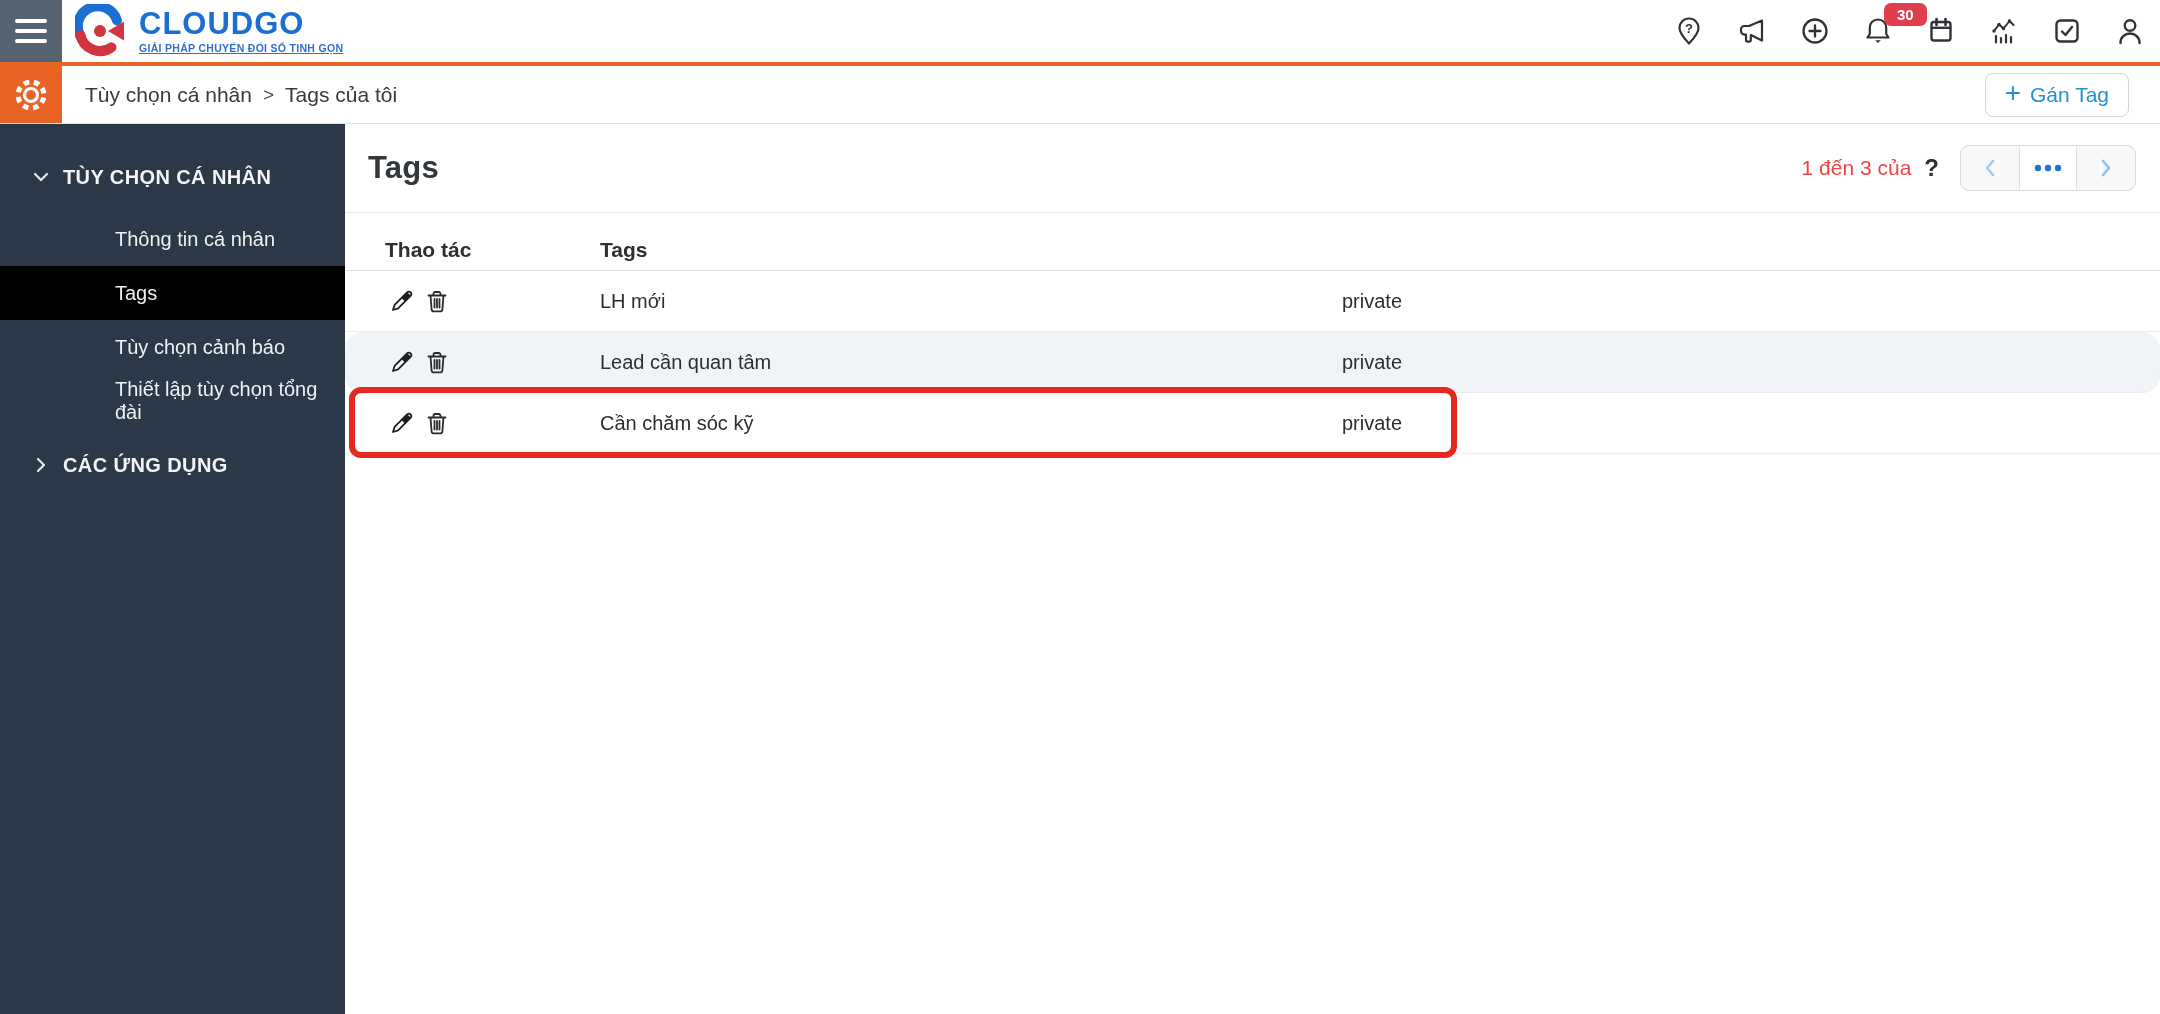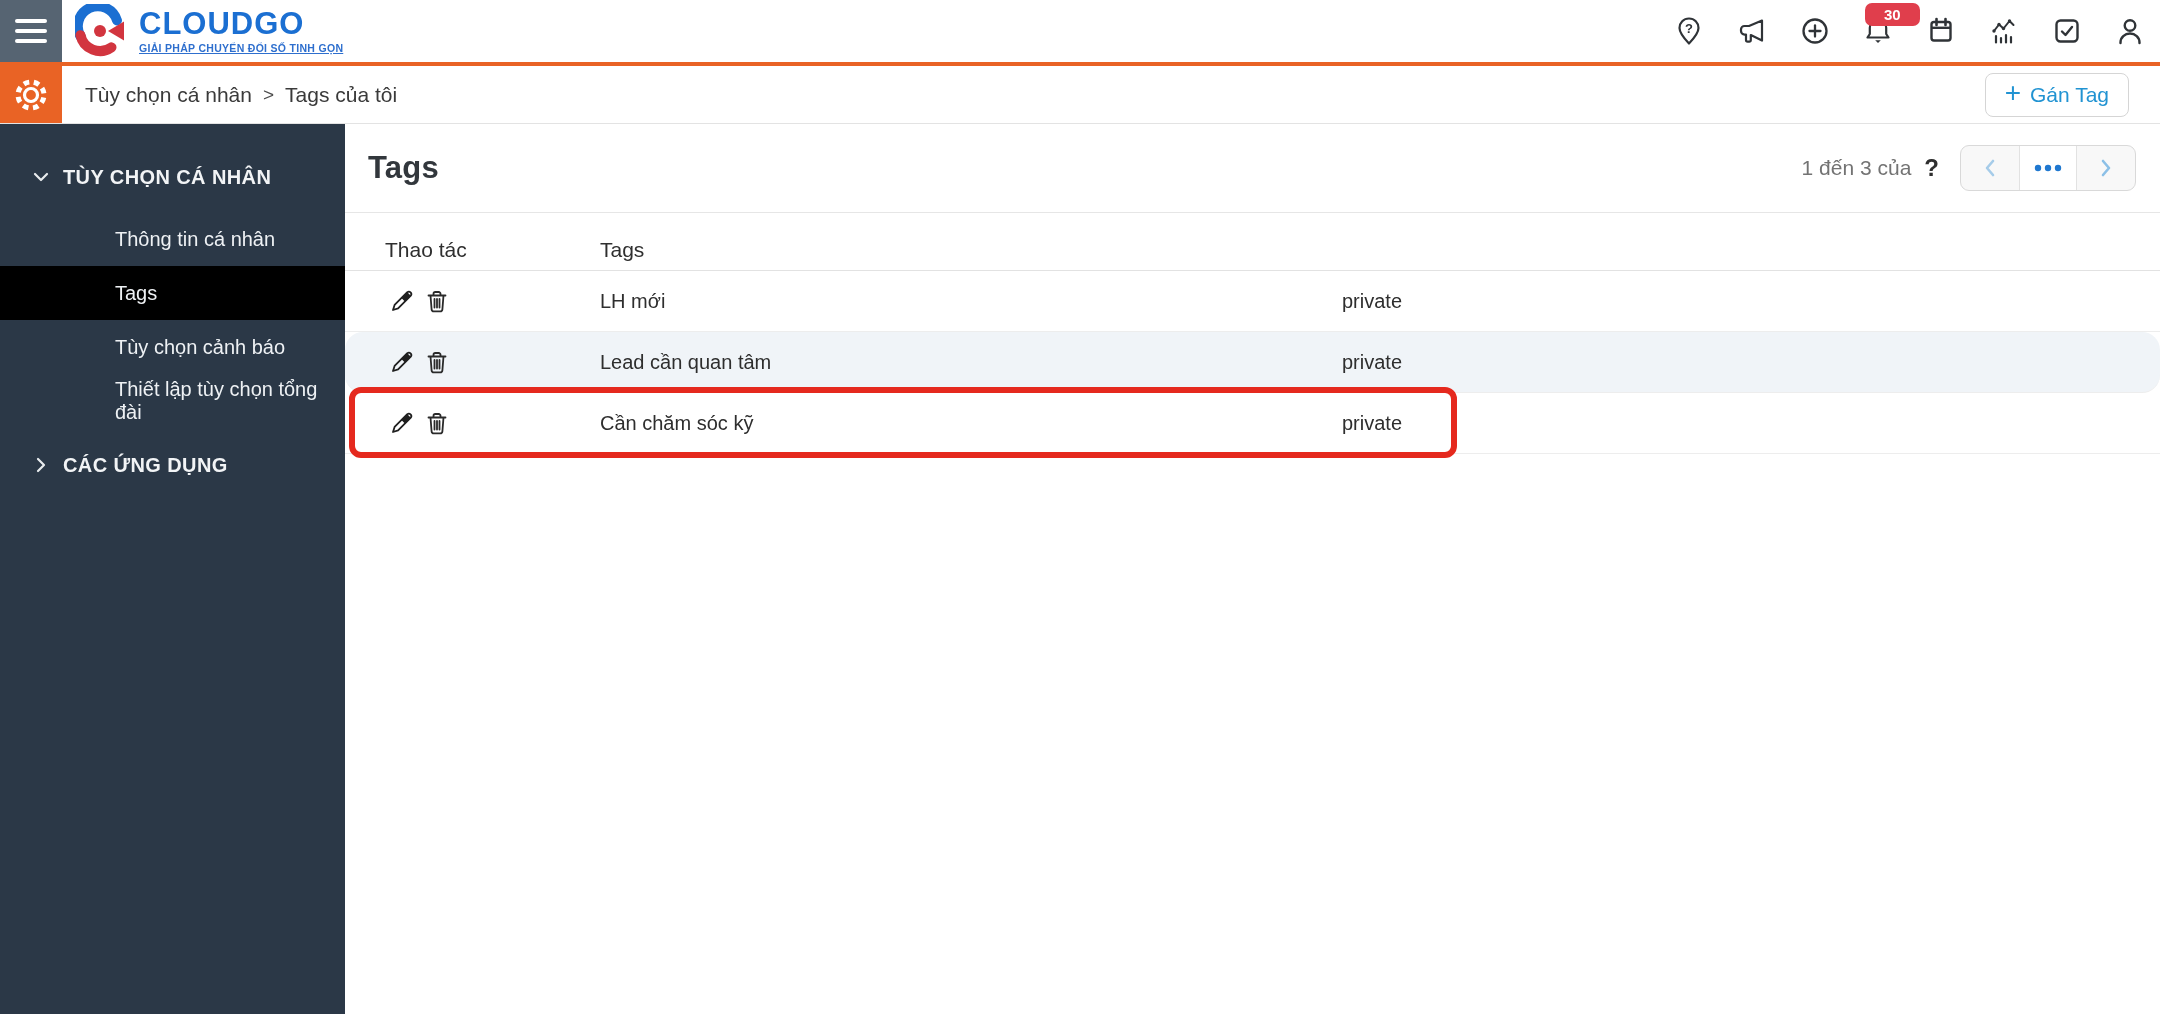--- a/index.html
+++ b/index.html
@@ -17,21 +17,21 @@
   .menu-btn{width:62px; height:62px; background:var(--menu-bg); display:flex; flex-direction:column; justify-content:center; align-items:center; gap:6px; cursor:pointer; flex:0 0 auto;}
   .menu-btn span{display:block; width:32px; height:4px; background:#fff; border-radius:2px;}
   .logo{display:flex; align-items:center; gap:10px; margin-left:13px; cursor:pointer;}
   .logo-name{font-size:31px; font-weight:800; color:var(--logo-blue); letter-spacing:1px; line-height:1;}
   .logo-tagline{font-size:10.5px; font-weight:700; color:#2e6fce; letter-spacing:.3px; margin-top:3px; white-space:nowrap;text-decoration:underline;}
   .searchbox{position:absolute; left:565px; top:9px; width:455px; height:43px; border:1.5px solid #c9c9c9; border-radius:9px; display:flex; align-items:center; padding:0 16px; gap:11px; background:#fff;}
   .searchbox input{border:none; outline:none; flex:1; font-size:20px; color:#333; font-family:inherit; background:transparent;}
   .searchbox input::placeholder{color:#6f6f6f; opacity:1;}
   .topbar-icons{position:absolute; right:13px; top:0; height:62px; display:flex; align-items:center; gap:29px;}
   .tb-icon{width:34px; height:34px; display:grid; place-items:center; position:relative; cursor:pointer; background:none; border:none;}
-  .badge{position:absolute; top:-11px; left:4px; background:var(--badge); color:#fff; font-size:15px; font-weight:700; line-height:1; padding:4px 19px; border-radius:7px;}
+  .badge{position:absolute; top:-11px; left:23px; background:var(--badge); color:#fff; font-size:15px; font-weight:700; line-height:1; padding:4px 13px; border-radius:7px;}
 
   
   .subbar{position:absolute; left:0; top:62px; right:0; height:62px; background:#fff; border-top:4px solid var(--orange); border-bottom:1px solid #e3e3e3; display:flex; align-items:center;}
   .gearbox{width:62px; height:100%; background:var(--orange); display:grid; place-items:center; cursor:pointer; flex:0 0 auto;}
   .breadcrumb{margin-left:23px; display:flex; align-items:center; gap:11px; font-size:21px; color:#3a3a3a;}
   .breadcrumb .sep{color:#4c4c4c; font-size:19px;}
   .breadcrumb .bc-link{cursor:pointer;}
   .gan-tag{position:absolute; right:31px; top:50%; transform:translateY(-50%); height:44px; padding:0 19px; background:#fff; border:1px solid #d5d5d5; border-radius:8px; color:var(--accent); font-size:21px; font-family:inherit; display:flex; align-items:center; gap:9px; cursor:pointer;}
   .gan-tag .plus{font-size:28px; font-weight:400; line-height:1; margin-top:-3px;}
 
@@ -41,29 +41,29 @@
   .side-header.first{margin-bottom:8px;}
   .side-header.apps{margin-top:10px;}
   .side-item{height:54px; display:flex; align-items:center; padding-left:115px; font-size:20px; color:#eef1f4; cursor:pointer;}
   .side-item.active{background:var(--sidebar-active);}
 
   
   .content{position:absolute; left:345px; top:124px; right:0; bottom:0; background:#fff;}
   .content-head{position:relative; height:89px; display:flex; align-items:center; border-bottom:1px solid #e6e6e6;}
   .content-head h1{margin-left:23px; font-size:31px; font-weight:700; color:#32373c; letter-spacing:.2px;}
   .pager{position:absolute; right:24px; top:0; height:100%; display:flex; align-items:center; gap:13px;}
-  .pager-label{font-size:21px; color:#737373;}
+  .pager-label{font-size:21px; color:#ef4444;}
   .pager-q{font-size:24px; font-weight:700; color:#2f2f2f; cursor:pointer;}
   .pager-group{display:flex; height:46px; border:1px solid #d9d9d9; border-radius:9px; overflow:hidden; background:#f8f8f8; margin-left:8px;}
   .pager-group button{width:58px; border:none; background:transparent; display:grid; place-items:center; cursor:pointer;}
   .pager-group .pg-pages{background:#fff; border-left:1px solid #e2e2e2; border-right:1px solid #e2e2e2;}
 
   .table{margin-top:16px; font-size:20px;}
   .trow{display:grid; grid-template-columns:215px 742px auto; align-items:center; padding-left:40px; height:61px; border-bottom:1px solid #ededed;}
-  .thead{height:42px; border-bottom:1px solid #e2e2e2; font-size:21px; font-weight:400; color:#2f2f2f;}
+  .thead{height:42px; border-bottom:1px solid #e2e2e2; font-size:21px; font-weight:700; color:#2f2f2f;}
   .trow.alt{background:var(--row-alt);border-radius:18px;}
   .cell-actions{display:flex; align-items:center; gap:9px; margin-left:4px;}
   .icon-btn{width:26px; height:26px; display:grid; place-items:center; background:none; border:none; cursor:pointer;}
 
   .highlight-rect{position:absolute; left:4px; top:263px; width:1108px; height:71px; border:6px solid var(--highlight); border-radius:12px; pointer-events:none; z-index:5;}
 </style>
 </head>
 <body>
 
 <div class="app">

